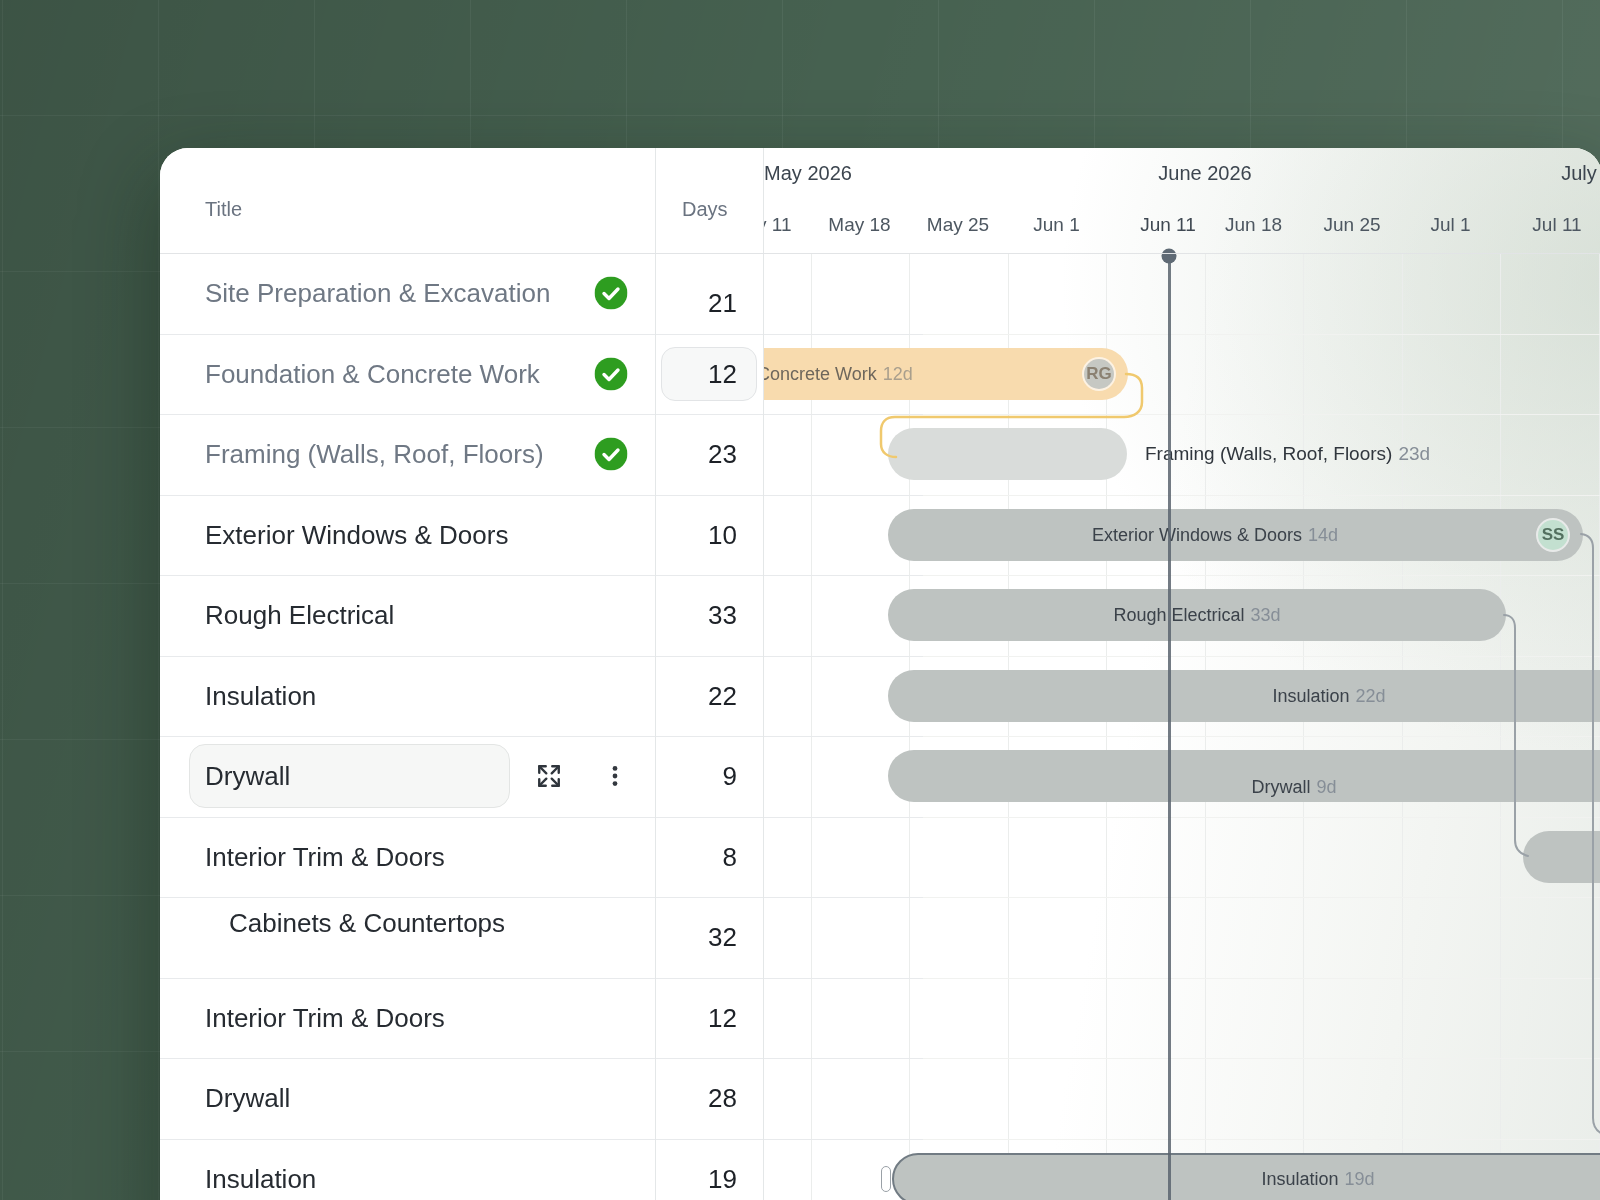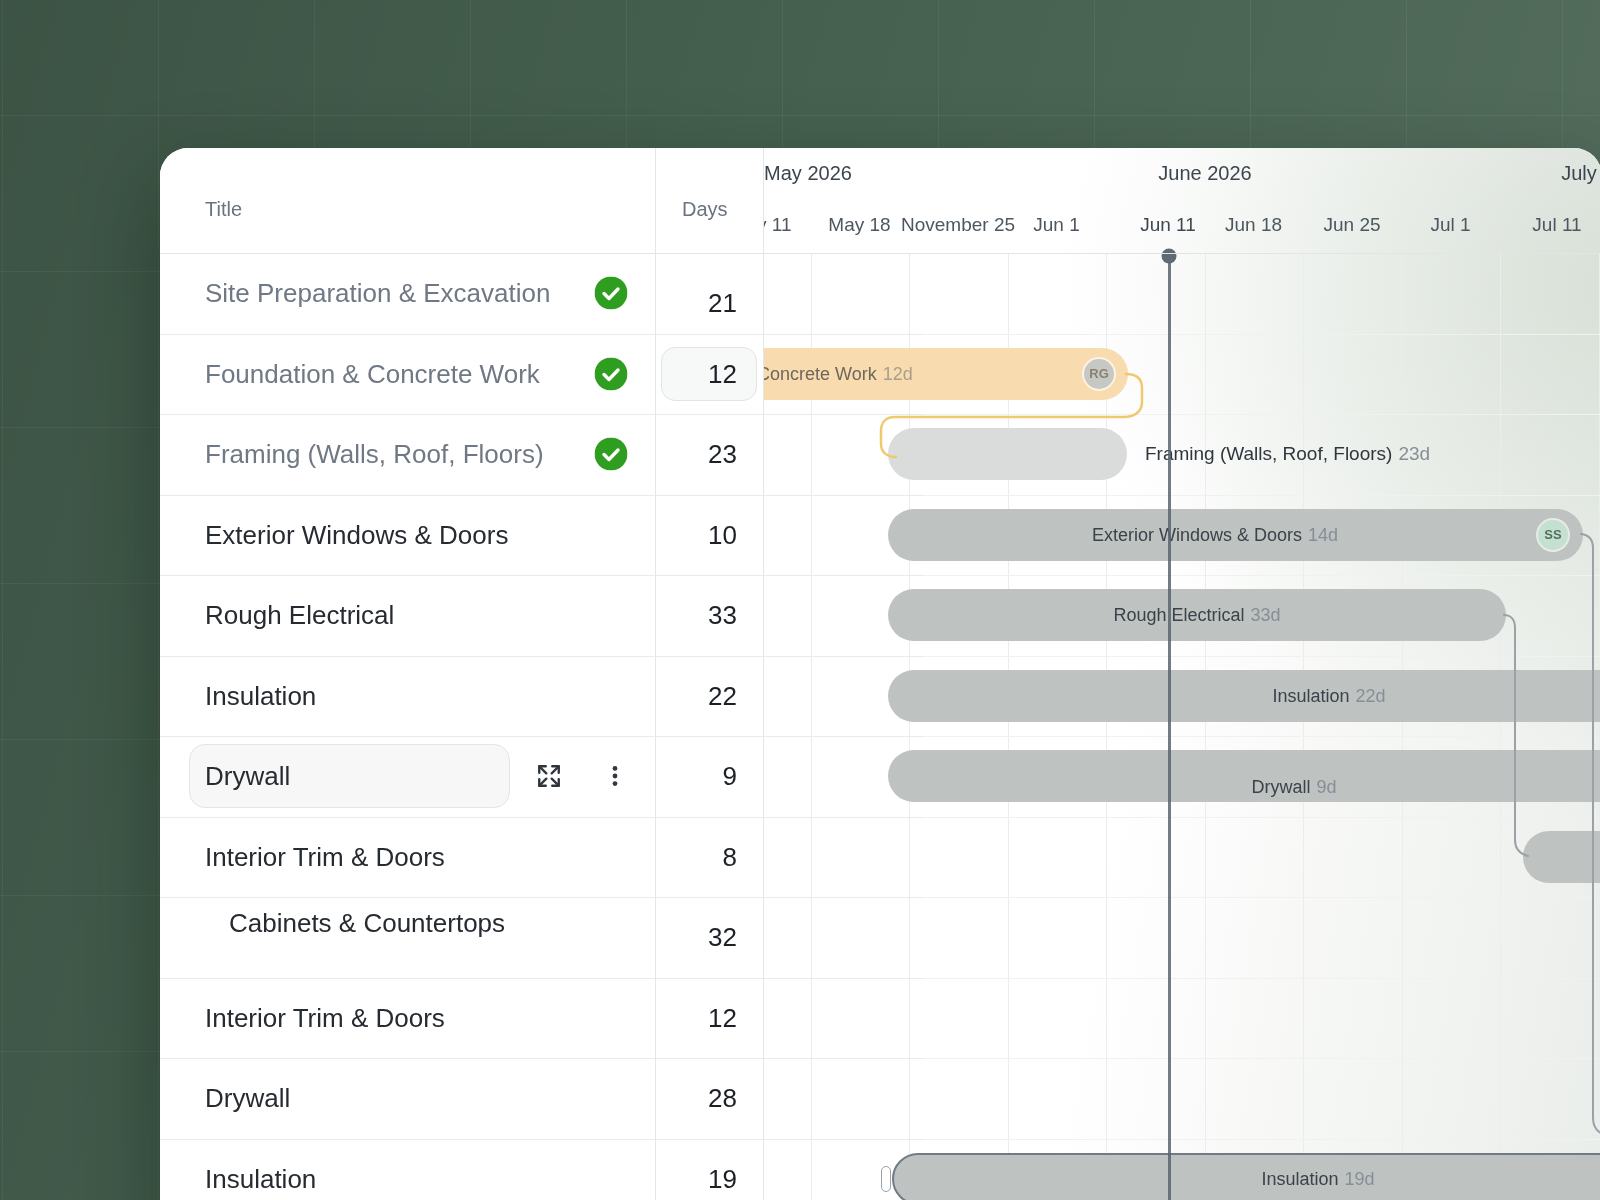--- a/index.html
+++ b/index.html
@@ -38,21 +38,21 @@
   .bar.gray{background:#bec3c1;}
   .bar.light{background:#d9dcda;}
   .bar.orange{background:#f8dbae;}
   .bar.outlined{border:2px solid #717b83;box-sizing:border-box;}
   .bar-label{position:absolute;white-space:nowrap;font-size:18px;color:#3b424a;transform:translate(-50%,-50%);}
   .bar-label .dur{color:#868e97;margin-left:6px;}
   .bar-label.on-orange{color:#6e675c;transform:translate(0,-50%);}
   .bar-label.on-orange .dur{color:#a99f8d;}
   .bar-label.outside{transform:translate(0,-50%);font-size:19px;color:#30363d;}
   .avatar{position:absolute;width:30px;height:30px;border-radius:50%;transform:translate(-50%,-50%);
-    display:flex;align-items:center;justify-content:center;font-size:13px;font-weight:bold;
+    display:flex;align-items:center;justify-content:center;font-size:17px;font-weight:bold;
     box-shadow:0 0 0 2px rgba(255,255,255,0.65);}
   #today-line{position:absolute;width:2.5px;background:rgba(90,100,110,0.85);}
   #today-dot{position:absolute;width:15px;height:15px;border-radius:50%;background:#5f6a75;transform:translate(-50%,-50%);}
   .handle{position:absolute;width:10px;height:26px;background:#ffffff;border:1.5px solid #9aa1a7;border-radius:5px;transform:translate(-50%,-50%);box-sizing:border-box;}
   
   #left-panel{position:absolute;left:0;top:0;width:603px;height:100%;background:#ffffff;}
   .colline{position:absolute;top:0;bottom:0;width:1px;background:#e4e7e8;}
   #header-line{position:absolute;left:0;right:0;top:105px;height:1px;background:#e2e4e6;}
   .rowline-left{position:absolute;left:0;width:763px;height:1px;background:#e8eaec;}
   .col-header{position:absolute;font-size:20px;color:#6a7380;}
@@ -91,21 +91,21 @@
       <div class="rowline-chart" style="top: 668.5px;"></div>
       <div class="rowline-chart" style="top: 749px;"></div>
       <div class="rowline-chart" style="top: 829.5px;"></div>
       <div class="rowline-chart" style="top: 910px;"></div>
       <div class="rowline-chart" style="top: 990.5px;"></div>
       <div class="month-label" style="left: 45px;">May 2026</div>
       <div class="month-label" style="left: 442px;">June 2026</div>
       <div class="month-label" style="left: 841px;">July 2026</div>
       <div class="tick-label" style="left: -2px;">May 11</div>
       <div class="tick-label" style="left: 96.5px;">May 18</div>
-      <div class="tick-label" style="left: 195px;">November 25</div>
+      <div class="tick-label" style="left: 195px;">May 25</div>
       <div class="tick-label" style="left: 293.5px;">Jun 1</div>
       <div class="tick-label" style="left: 405px; color: rgb(63, 72, 82);">Jun 11</div>
       <div class="tick-label" style="left: 490.5px;">Jun 18</div>
       <div class="tick-label" style="left: 589px;">Jun 25</div>
       <div class="tick-label" style="left: 687.5px;">Jul 1</div>
       <div class="tick-label" style="left: 794px;">Jul 11</div>
       <div class="bar orange" style="left: -203px; width: 568px; top: 199.75px;"></div>
       <div class="bar-label on-orange" style="top: 225.75px; left: -118px;"><span>Foundation &amp; Concrete Work</span><span class="dur">12d</span></div>
       <div class="avatar" style="background: rgb(198, 200, 195); color: rgb(139, 129, 114); left: 336px; top: 225.75px;">RG</div>
       <div class="bar light" style="left: 125px; width: 239px; top: 280.25px;"></div>

